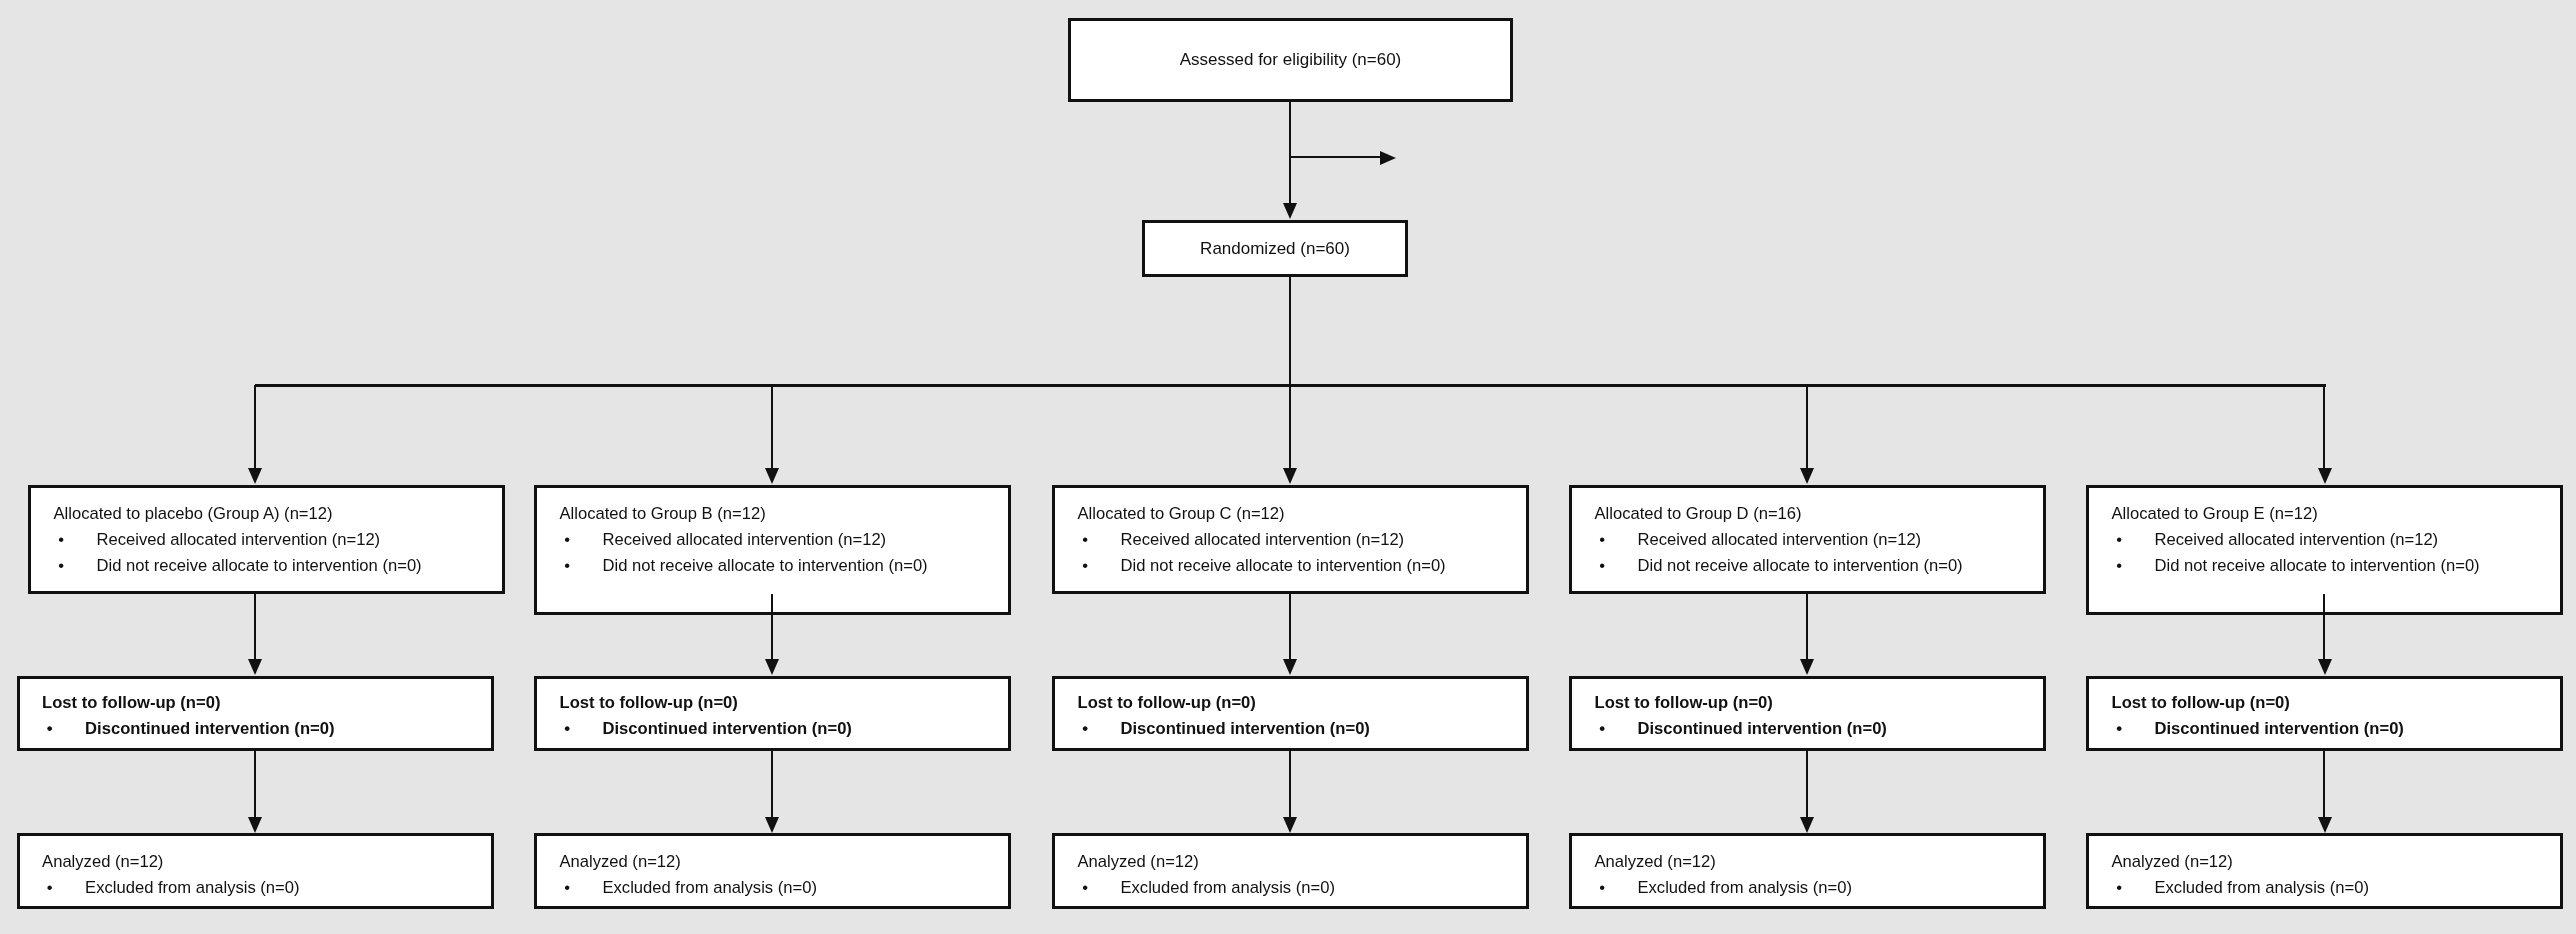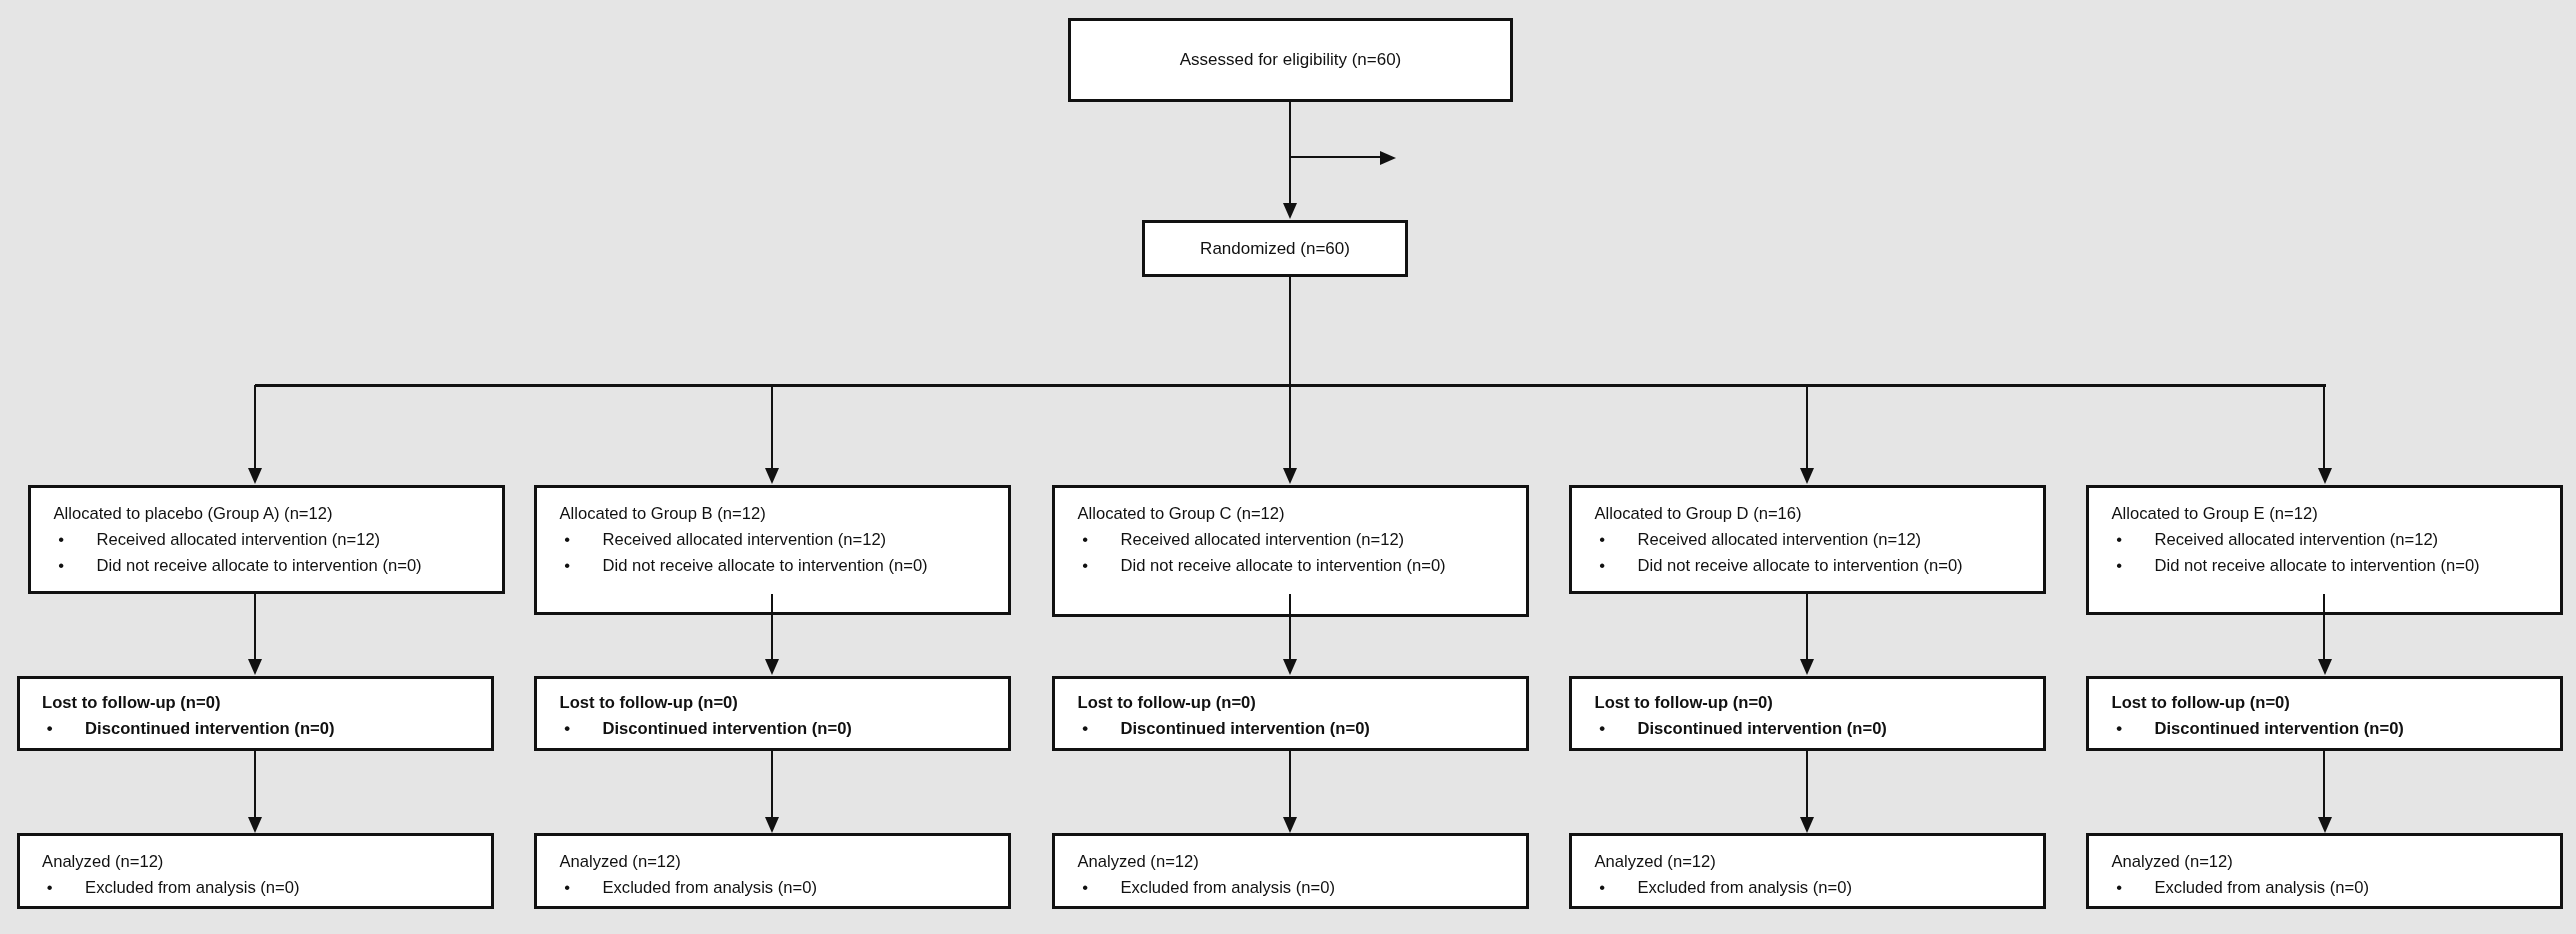--- a/index.html
+++ b/index.html
@@ -75,21 +75,21 @@
       <div class="bullet">Did not receive allocate to intervention (n=0)</div>
     </div>
   </div>
   <div class="box" style="left:534px;top:485px;width:477px;height:130px;">
     <div class="body">
       <div>Allocated to Group B (n=12)</div>
       <div class="bullet">Received allocated intervention (n=12)</div>
       <div class="bullet">Did not receive allocate to intervention (n=0)</div>
     </div>
   </div>
-  <div class="box" style="left:1052px;top:485px;width:477px;height:132px;">
+  <div class="box" style="left:1052px;top:485px;width:477px;height:109px;">
     <div class="body">
       <div>Allocated to Group C (n=12)</div>
       <div class="bullet">Received allocated intervention (n=12)</div>
       <div class="bullet">Did not receive allocate to intervention (n=0)</div>
     </div>
   </div>
   <div class="box" style="left:1569px;top:485px;width:477px;height:109px;">
     <div class="body">
       <div>Allocated to Group D (n=16)</div>
       <div class="bullet">Received allocated intervention (n=12)</div>

